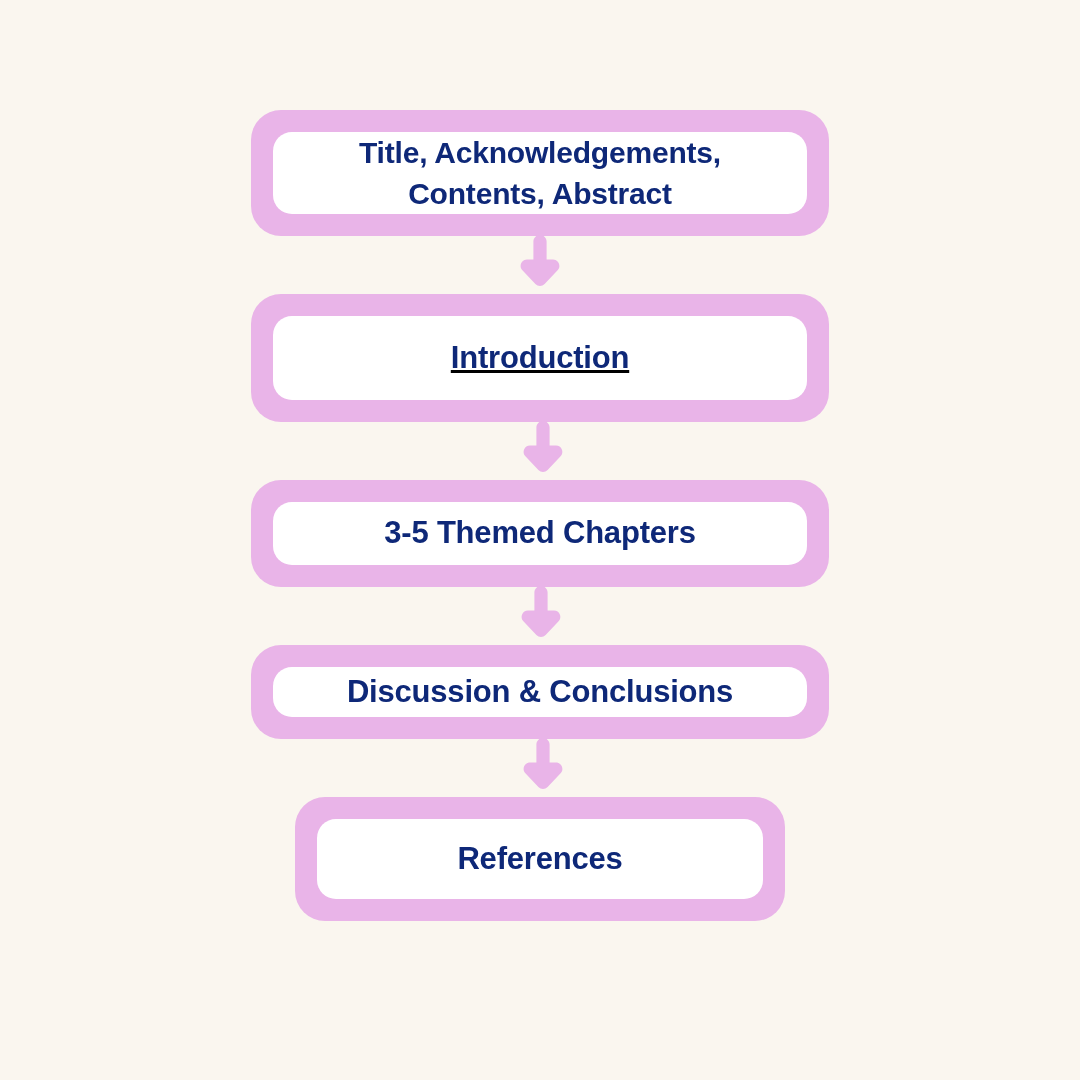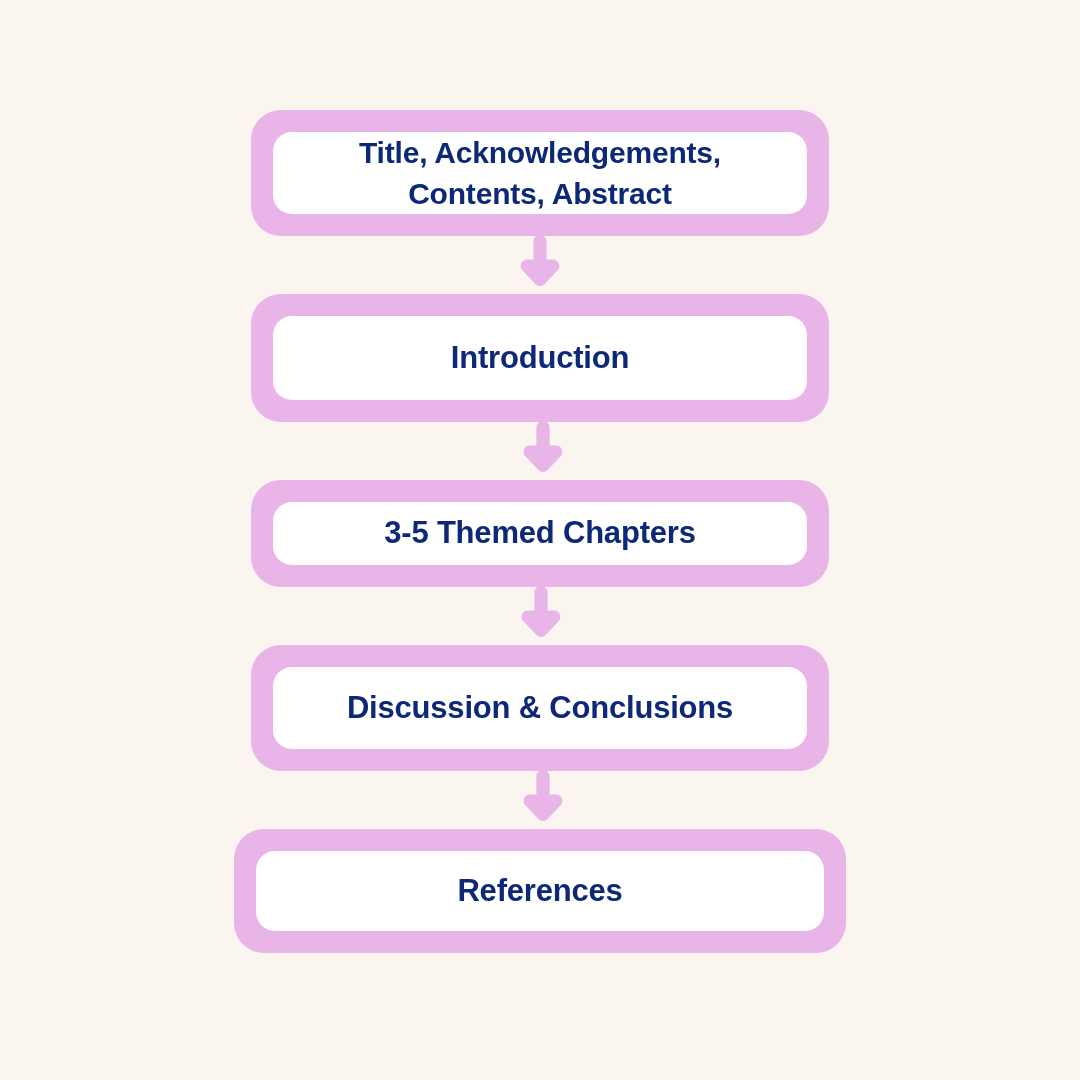--- a/index.html
+++ b/index.html
@@ -34,24 +34,24 @@
     border-radius: 30px;
     padding: 22px;
     box-sizing: border-box;
     display: flex;
     align-items: stretch;
     justify-content: center;
   }
 
   
   .node.n1 { height: 126px; }
-  .node.n2 { height: 128px; }
+  .node.n2 { height: 128px; text-decoration: underline; }
   .node.n3 { height: 107px; }
-  .node.n4 { height: 126px; }
-  .node.n5 { height: 124px; width: 612px; }
+  .node.n4 { height: 94px; }
+  .node.n5 { height: 124px; width: 490px; }
 
   
   .node-inner {
     flex: 1 1 auto;
     background: #ffffff;
     border-radius: 19px;
     display: flex;
     align-items: center;
     justify-content: center;
     text-align: center;

